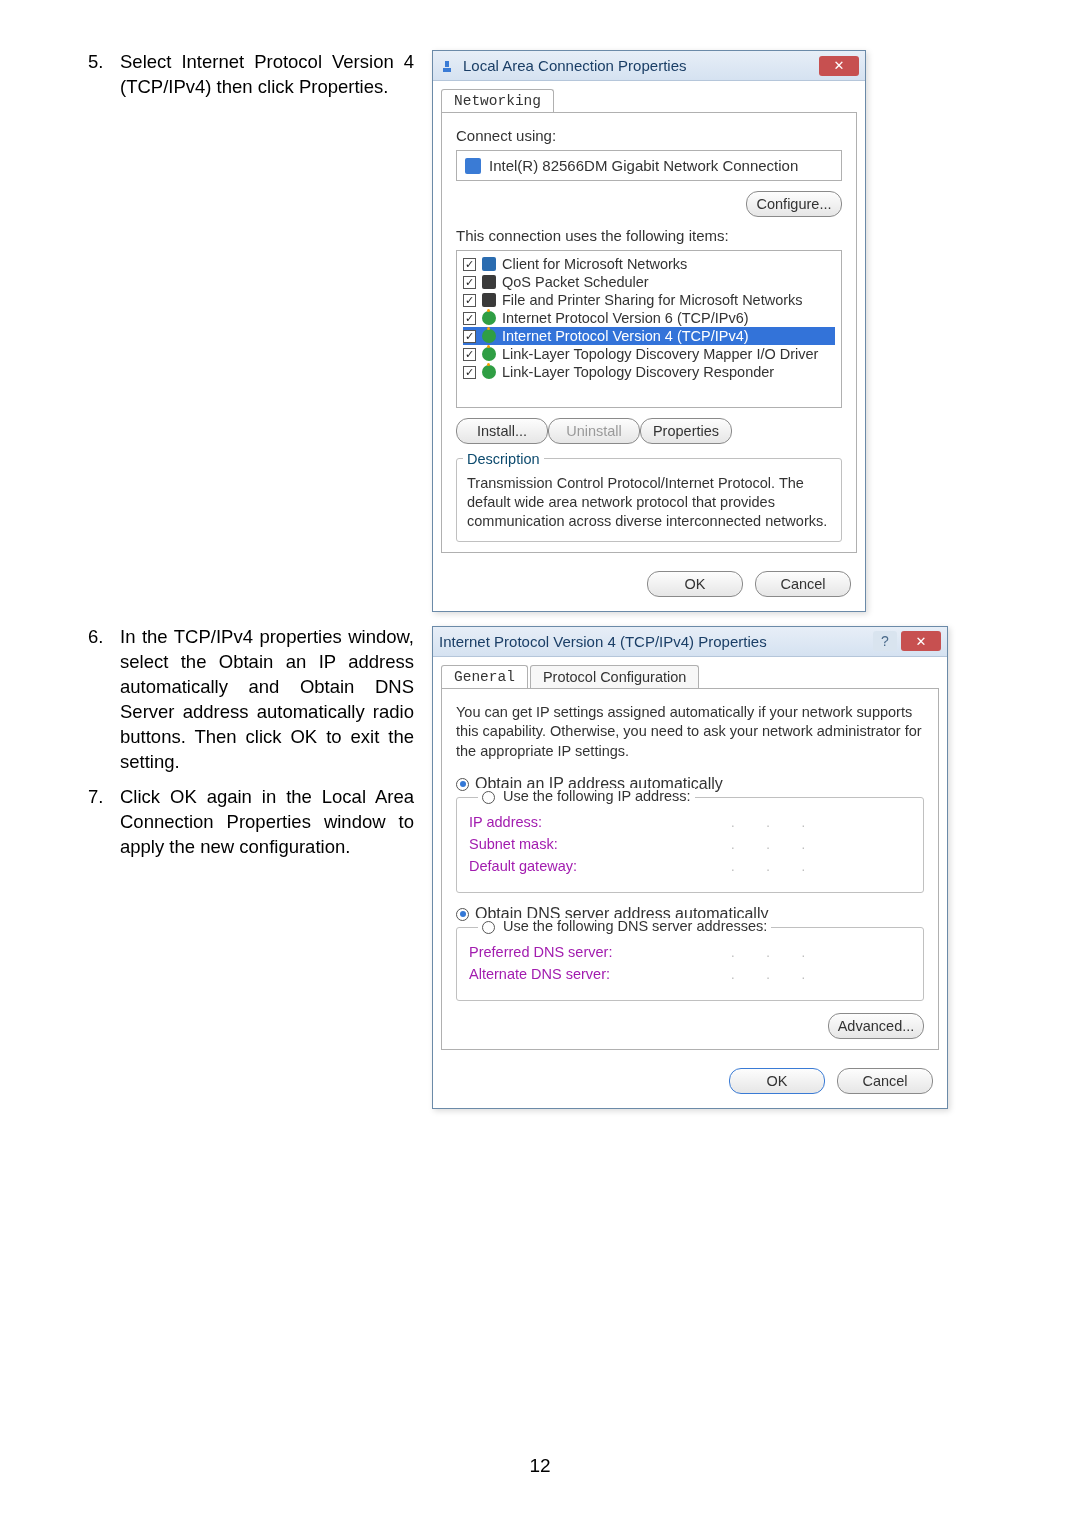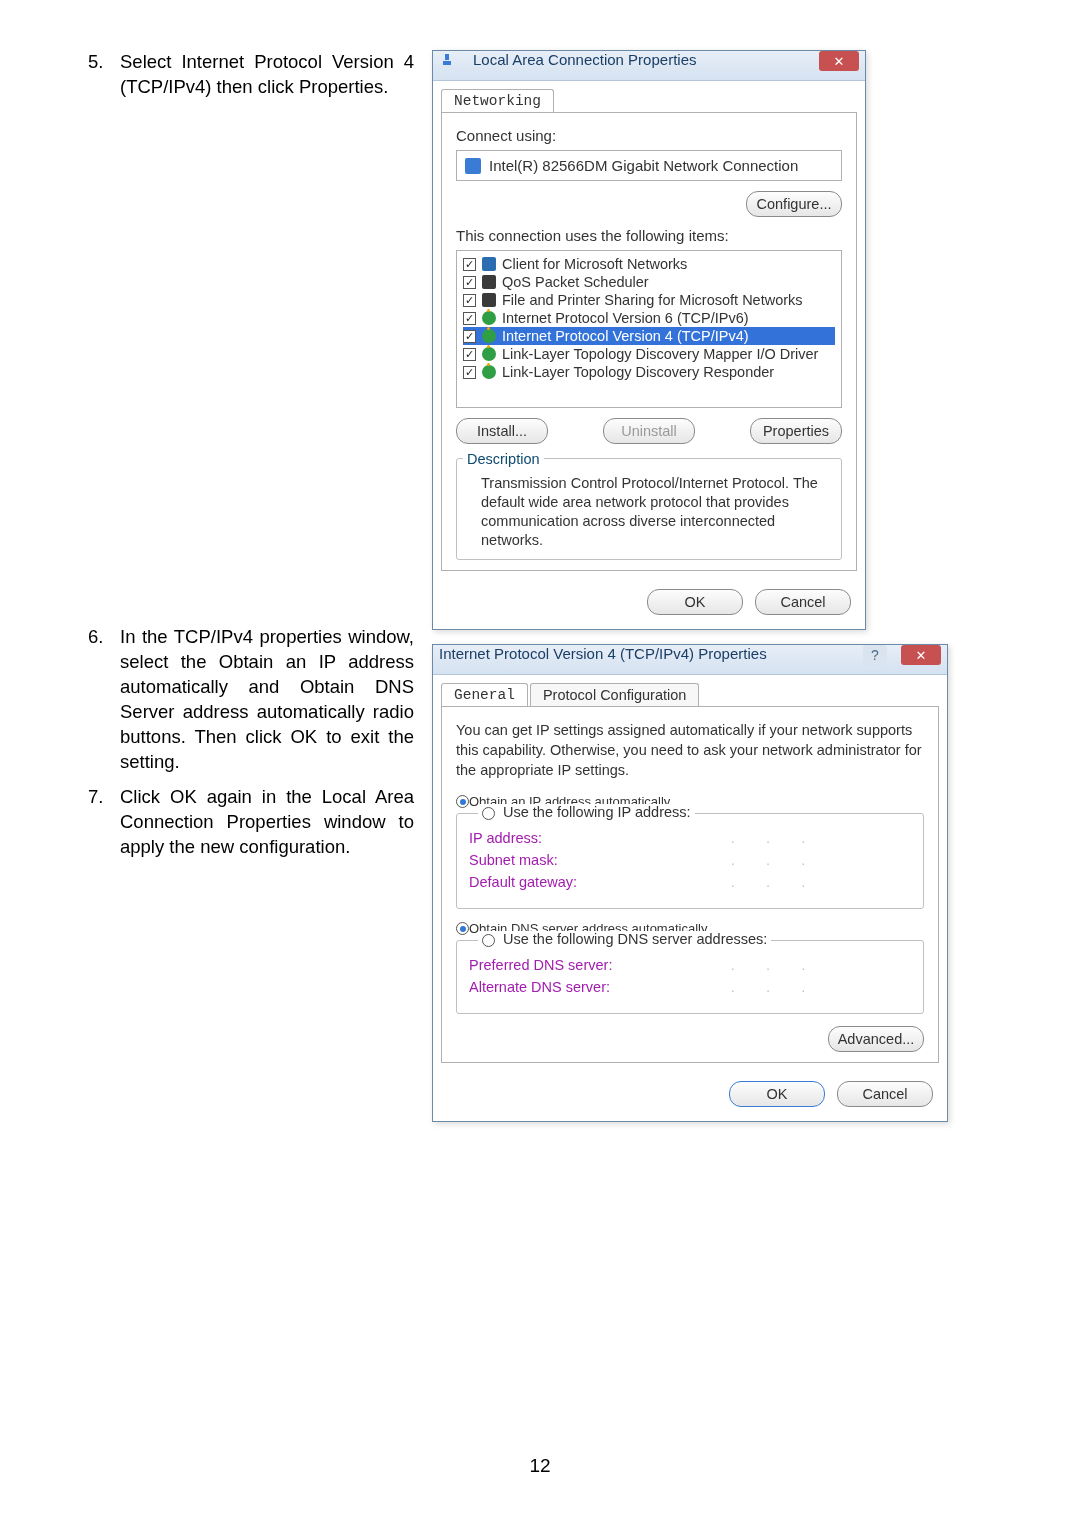--- a/index.html
+++ b/index.html
@@ -41,26 +41,25 @@
     background: #fff;
     box-shadow: 2px 2px 6px rgba(0,0,0,.15);
     font-size: 15px;
     color: #333;
   }
   .win-dialog.dlg1 { width: 434px; }
   .titlebar {
     background: linear-gradient(#e7eef7,#d5e2f1);
     height: 30px;
     display: flex;
-    align-items: flex-start;
-    padding: 0 6px;
+    align-items: center;
+    padding: 9px 6px;
     border-bottom: 1px solid #b5c6da;
     font-size: 15px;
     color: #1a3e66;
-    gap: 10px;
   }
   .tb-icon {
     width: 16px; height: 16px; margin-right: 8px;
     display:inline-flex;align-items:center;justify-content:center;
   }
   .tb-spacer { flex:1; }
   .tb-close {
     width: 40px; height: 20px;
     background: #c75050;
     border-radius: 3px;
@@ -107,21 +106,21 @@
     font-size: 15px;
     margin-bottom: 10px;
     background:#fff;
   }
   .nic-icon {
     width:16px;height:16px;
     background: #3a7bd5;
     border-radius:2px;
   }
   .btnrow { display:flex; justify-content:flex-end; margin-bottom: 10px; }
-  .btnrow3 { display:flex; justify-content:space-between; margin-top:10px; gap:0;}
+  .btnrow3 { display:flex; margin-top:10px; gap:0;}
   .winbtn {
     border:1px solid #8a8a8a;
     background: linear-gradient(#fdfdfd,#e6e6e6);
     padding: 4px 0;
     font-size: 14.5px;
     border-radius: 12px;
     min-width: 96px;
     text-align:center;
   }
   .winbtn.small { min-width: 92px;}
@@ -171,21 +170,20 @@
     background:#fff;
     display:inline-block;
     padding:0 4px;
     font-size:14.5px;
     color:#0c4a6e;
   }
   .desc-text {
     font-size:14.5px;
     margin-top:-10px;
     line-height:1.3;
-    margin-left:14px;
   }
   .dlg-footer {
     display:flex;
     justify-content:flex-end;
     gap:12px;
     padding: 10px 14px 14px 0;
   }
 
   
   .win-dialog.dlg2 {
@@ -193,21 +191,22 @@
     margin-top: 14px;
   }
   .intro {
     font-size:14.5px;
     line-height:1.35;
     margin-bottom: 14px;
   }
   .radio-line {
     display:flex;
     align-items:center;
-    font-size:13px;
+    gap:6px;
+    font-size:16px;
     margin: 4px 0;
   }
   .radio {
     width:13px;height:13px;border:1px solid #555;border-radius:50%;
     display:inline-flex;align-items:center;justify-content:center;
     flex-shrink: 0;
   }
   .radio.sel::after{content:"";width:6px;height:6px;background:#3478d6;border-radius:50%;}
   .group-box {
     border:1px solid #c0c0c0;

